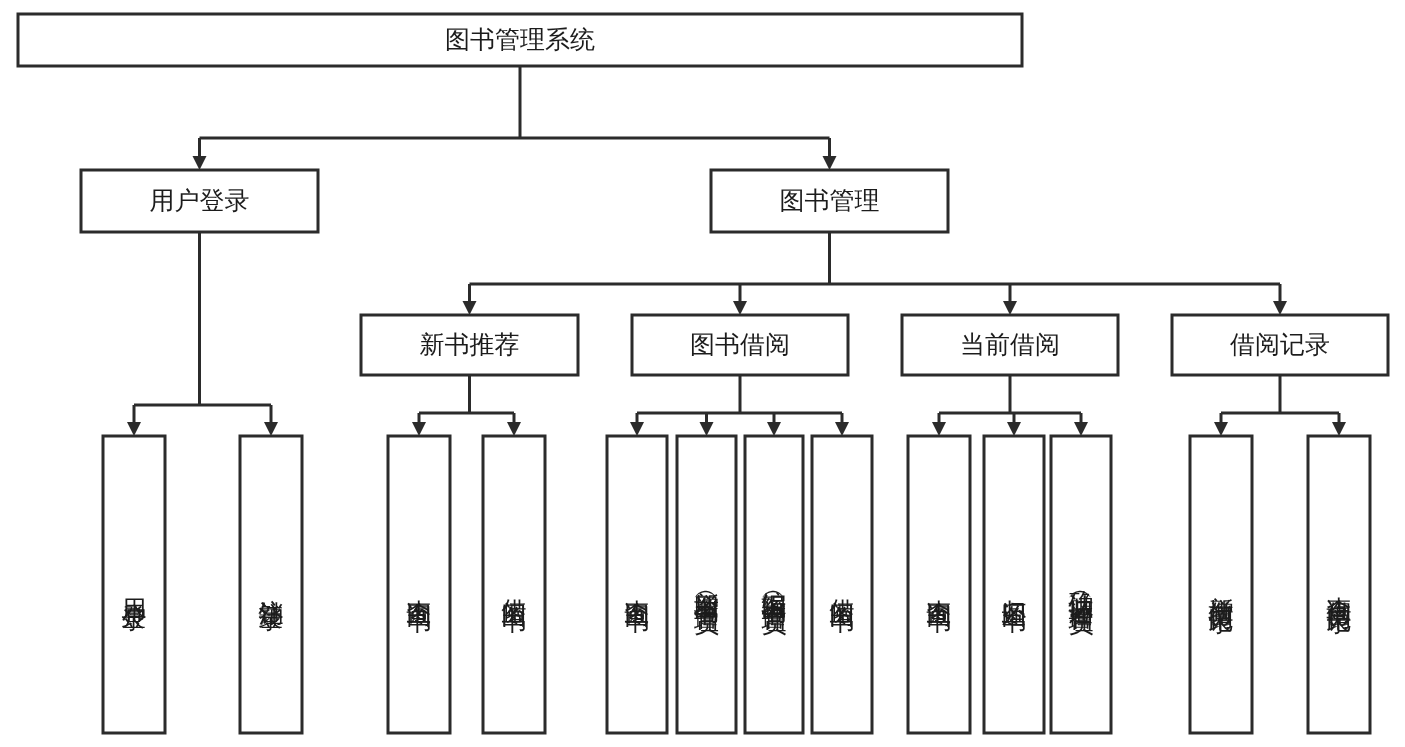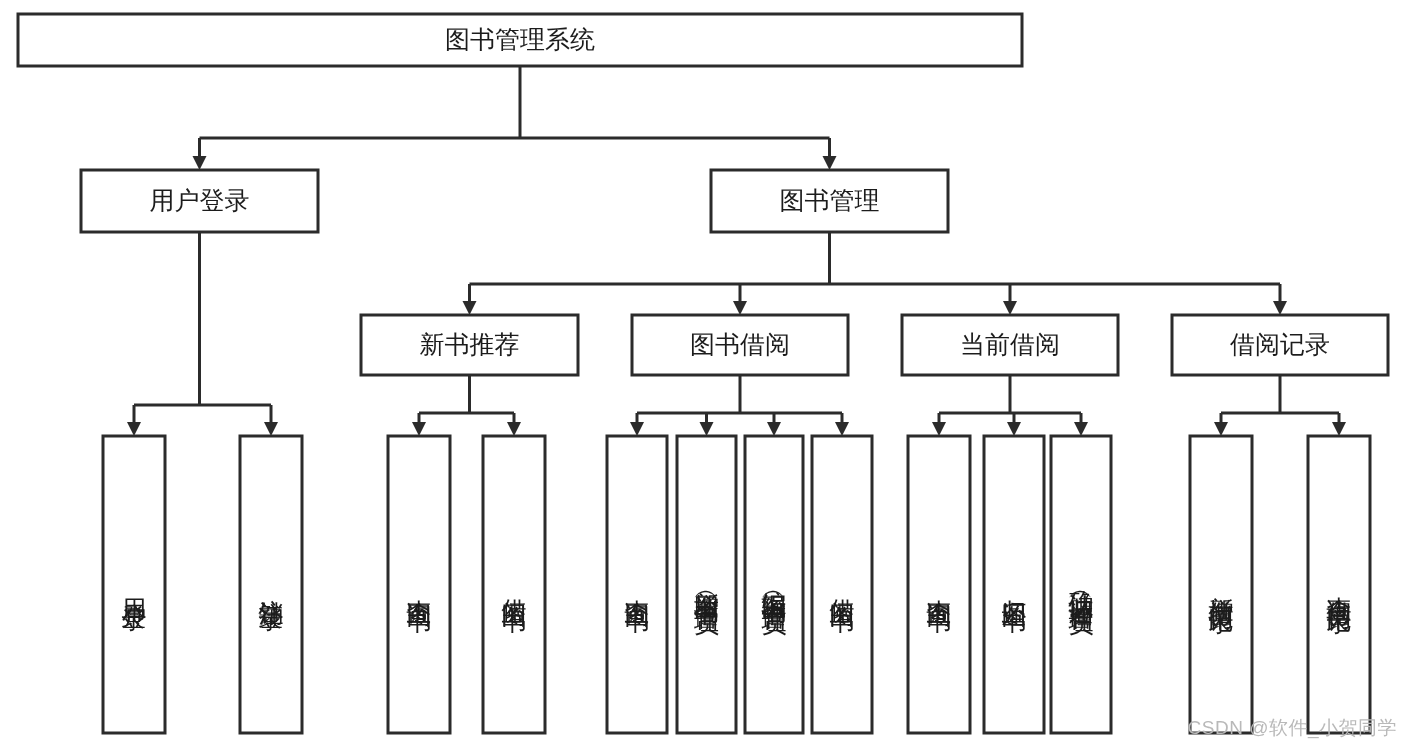--- a/index.html
+++ b/index.html
@@ -186,14 +186,13 @@
       <div class="leaf-label" style="left: 677px; top: 436px; width: 59px; height: 297px;">新增图书（管理员）</div>
       <div class="leaf-label" style="left: 745px; top: 436px; width: 58px; height: 297px;">编辑图书（管理员）</div>
       <div class="leaf-label" style="left: 812px; top: 436px; width: 60px; height: 297px;">借阅图书</div>
       <div class="leaf-label" style="left: 908px; top: 436px; width: 62px; height: 297px;">查询图书</div>
       <div class="leaf-label" style="left: 984px; top: 436px; width: 60px; height: 297px;">归还图书</div>
       <div class="leaf-label" style="left: 1051px; top: 436px; width: 60px; height: 297px;">确认归还（管理员）</div>
       <div class="leaf-label" style="left: 1190px; top: 436px; width: 62px; height: 297px;">新增借阅记录</div>
       <div class="leaf-label" style="left: 1308px; top: 436px; width: 62px; height: 297px;">查询借阅记录</div>
     </div>
 
-  <div class="watermark">CSDN @软件_小贺同学</div>
 </div>
 
 </body></html>

